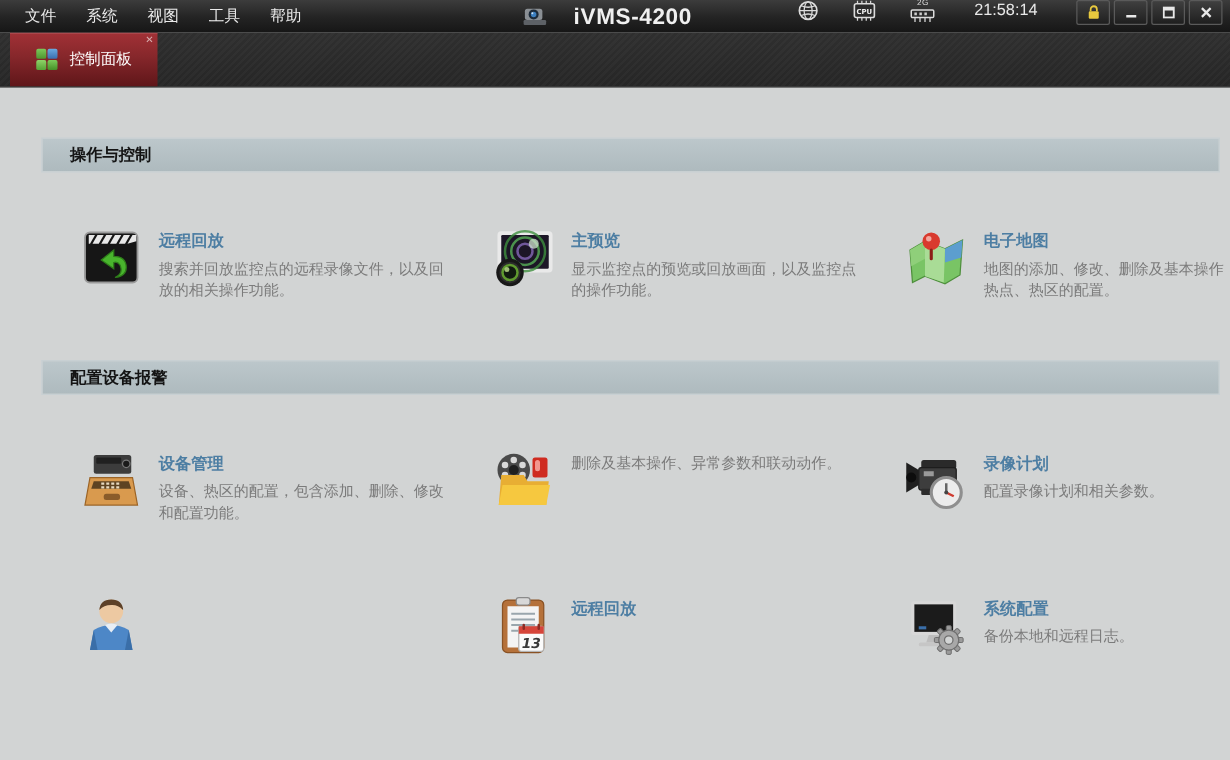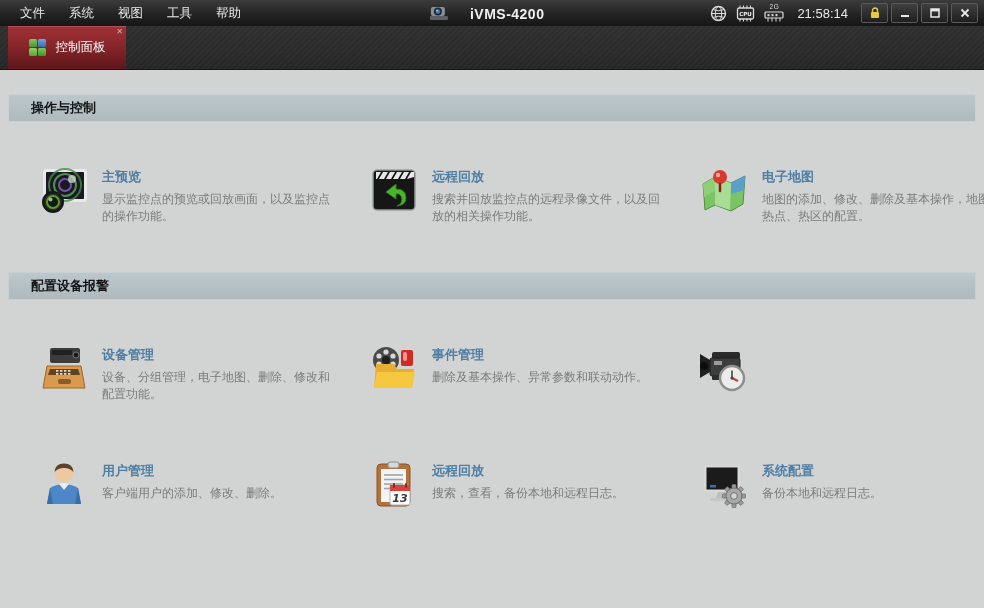--- a/index.html
+++ b/index.html
@@ -15,26 +15,26 @@
     height:26px; display:flex; align-items:center;
     background:linear-gradient(#3c3c3c,#232323 55%,#161616);
     color:#e6e6e6; position:relative; z-index:5;
   }
   .menu { display:flex; align-items:center; padding-left:10px; gap:4px; }
   .menu-item {
     font-size:12.5px; padding:20px 10px; cursor:default; color:#eaeaea;
   }
   .app-title {
     position:absolute; left:50%; transform:translateX(-55%);
-    display:flex; align-items:flex-end; gap:20px; font-weight:bold;
-    font-size:14px; letter-spacing:.5px; color:#f0f0f0;
+    display:flex; align-items:center; gap:20px; font-weight:bold;
+    font-size:18px; letter-spacing:.5px; color:#f0f0f0;
   }
   .tb-right {
     position:absolute; right:6px; top:0; height:26px;
-    display:flex; align-items:center; gap:9px;
+    display:flex; align-items:flex-start; gap:27px;
   }
   .status-icon { display:flex; flex-direction:column; align-items:center; line-height:1; }
   .net-label { font-size:6.5px; color:#ddd; letter-spacing:.5px; }
   .clock { font-size:13px; color:#e8e8e8; margin:0 4px 0 4px; }
   .win-btns { display:flex; gap:3px; }
   .win-btn {
     width:27px; height:20px; border:1px solid #5a5a5a; border-radius:2px;
     background:linear-gradient(#3f3f3f,#1f1f1f);
     display:flex; align-items:center; justify-content:center; cursor:default;
   }
@@ -59,21 +59,21 @@
     position:absolute; top:1px; right:3px; font-size:8px; color:#d8b0b0; cursor:default;
   }
   .tab-grid { width:17px; height:17px; display:grid; grid-template-columns:8px 8px; grid-template-rows:8px 8px; gap:1px; }
   .tab-grid i { border-radius:1.5px; }
   .tg1 { background:linear-gradient(#7cc95a,#4e9630); }
   .tg2 { background:linear-gradient(#6aa9e0,#3a6fb0); }
   .tg3 { background:linear-gradient(#8fd368,#55a335); }
   .tg4 { background:linear-gradient(#7cc95a,#459028); }
 
   
-  .content { padding-top:24px; }
+  .content { padding-top:40px;margin-left:25px; }
   .section-header {
     margin:0 8px; height:28px;
     background:linear-gradient(#bcc7cb,#aebabe);
     border:1px solid #c8d0d3;
     display:flex; align-items:center;
     font-size:13px; font-weight:bold; color:#141414;
     padding-left:22px;
   }
   .items-grid {
     display:grid; grid-template-columns:330px 330px auto;
@@ -194,53 +194,53 @@
 
 <div class="content">
 
   <div class="section-header">
     <span>操作与控制</span>
   </div>
   <div class="items-grid">
 
     <div class="module">
       <svg class="mod-icon" viewBox="0 0 52 52">
+        <rect x="5" y="6" width="42" height="40" rx="4" fill="#161616" stroke="#9a9a9a" stroke-width="1.5"></rect>
+        <g fill="#e8e8e8">
+          <polygon points="8,8 13,8 9,15 8,15"></polygon>
+          <polygon points="15,8 20,8 16,15 11,15"></polygon>
+          <polygon points="22,8 27,8 23,15 18,15"></polygon>
+          <polygon points="29,8 34,8 30,15 25,15"></polygon>
+          <polygon points="36,8 41,8 37,15 32,15"></polygon>
+          <polygon points="43,8 46,8 46,13 39,15"></polygon>
+        </g>
+        <path d="M18 28 L28 20 L28 25 Q38 25 38 34 Q38 41 29 42 Q36 39 33 32 Q31 29 28 30 L28 35 Z" fill="#49b52d" stroke="#2e7d1a" stroke-width="1"></path>
+      </svg>
+      <div class="mod-text">
+        <div class="mod-title">远程回放</div>
+        <div class="mod-desc">搜索并回放监控点的远程录像文件，以及回放的相关操作功能。</div>
+      </div>
+    </div>
+
+    <div class="module">
+      <svg class="mod-icon" viewBox="0 0 52 52">
         <rect x="5" y="5" width="44" height="33" rx="3" fill="#e9e9e9"></rect>
         <rect x="8" y="8" width="38" height="27" rx="1" fill="#1c1626"></rect>
         <circle cx="27" cy="21" r="16" fill="none" stroke="#3f8f3f" stroke-width="2" opacity=".8"></circle>
         <circle cx="27" cy="21" r="11" fill="none" stroke="#58b058" stroke-width="2" opacity=".8"></circle>
         <circle cx="27" cy="21" r="6" fill="none" stroke="#7a5fa8" stroke-width="2" opacity=".9"></circle>
         <circle cx="34" cy="15" r="4" fill="#cfe3cf" opacity=".75"></circle>
         <circle cx="15" cy="38" r="11" fill="#181818"></circle>
         <circle cx="15" cy="38" r="8.5" fill="#2d2d2d"></circle>
         <circle cx="15" cy="38" r="6" fill="#101a10" stroke="#5f9a2f" stroke-width="2"></circle>
         <circle cx="12.5" cy="35.5" r="2" fill="#b9d98a" opacity=".85"></circle>
       </svg>
       <div class="mod-text">
         <div class="mod-title">主预览</div>
         <div class="mod-desc">显示监控点的预览或回放画面，以及监控点的操作功能。</div>
-      </div>
-    </div>
-
-    <div class="module">
-      <svg class="mod-icon" viewBox="0 0 52 52">
-        <rect x="5" y="6" width="42" height="40" rx="4" fill="#161616" stroke="#9a9a9a" stroke-width="1.5"></rect>
-        <g fill="#e8e8e8">
-          <polygon points="8,8 13,8 9,15 8,15"></polygon>
-          <polygon points="15,8 20,8 16,15 11,15"></polygon>
-          <polygon points="22,8 27,8 23,15 18,15"></polygon>
-          <polygon points="29,8 34,8 30,15 25,15"></polygon>
-          <polygon points="36,8 41,8 37,15 32,15"></polygon>
-          <polygon points="43,8 46,8 46,13 39,15"></polygon>
-        </g>
-        <path d="M18 28 L28 20 L28 25 Q38 25 38 34 Q38 41 29 42 Q36 39 33 32 Q31 29 28 30 L28 35 Z" fill="#49b52d" stroke="#2e7d1a" stroke-width="1"></path>
-      </svg>
-      <div class="mod-text">
-        <div class="mod-title">远程回放</div>
-        <div class="mod-desc">搜索并回放监控点的远程录像文件，以及回放的相关操作功能。</div>
       </div>
     </div>
 
     <div class="module">
       <svg class="mod-icon" viewBox="0 0 52 52">
         <polygon points="5,20 17,13 33,19 47,12 45,40 33,47 17,41 7,46" fill="#79c465" stroke="#4e8f3c" stroke-width="1"></polygon>
         <polygon points="17,13 33,19 32,46 17,41" fill="#a9dc96"></polygon>
         <polygon points="33,19 47,12 46,26 33,30" fill="#5c9ecf"></polygon>
         <polygon points="5,20 17,13 17,27 6,33" fill="#8fcf7a"></polygon>
         <circle cx="22" cy="13" r="7" fill="#d93a2e"></circle>
@@ -273,21 +273,21 @@
             <rect x="30" y="28" width="2.4" height="1.8"></rect>
           <rect x="18" y="31" width="2.4" height="1.8"></rect>
             <rect x="22" y="31" width="2.4" height="1.8"></rect>
             <rect x="26" y="31" width="2.4" height="1.8"></rect>
             <rect x="30" y="31" width="2.4" height="1.8"></rect>
         </g>
         <rect x="20" y="37" width="13" height="5" rx="2" fill="#8a5c2a"></rect>
       </svg>
       <div class="mod-text">
         <div class="mod-title">设备管理</div>
-        <div class="mod-desc">设备、分组管理，电子地图、删除、修改和配置功能。</div>
+        <div class="mod-desc">设备、热区的配置，包含添加、删除、修改和配置功能。</div>
       </div>
     </div>
 
     <div class="module">
       <svg class="mod-icon" viewBox="0 0 52 52">
         <circle cx="18" cy="18" r="13" fill="#4a4a4a"></circle>
         <circle cx="18" cy="18" r="4" fill="#1f1f1f"></circle>
         <g fill="#d8d8d8">
           <circle cx="18" cy="10" r="2.6"></circle>
             <circle cx="25" cy="14" r="2.6"></circle>
@@ -295,53 +295,52 @@
           <circle cx="18" cy="26" r="2.6"></circle>
             <circle cx="11" cy="22" r="2.6"></circle>
             <circle cx="11" cy="14" r="2.6"></circle>
         </g>
         <rect x="33" y="8" width="12" height="16" rx="2" fill="#cf2b20"></rect>
         <rect x="35" y="10" width="4" height="9" rx="2" fill="#f2968e"></rect>
         <path d="M8 22 L26 22 L29 27 L46 27 L44 46 L6 46 Z" fill="#e8ae33"></path>
         <path d="M9 30 L47 30 L44 46 L6 46 Z" fill="#f6c83f"></path>
       </svg>
       <div class="mod-text">
-        <div class="mod-title">事件管理</div>
         <div class="mod-desc">删除及基本操作、异常参数和联动动作。</div>
       </div>
     </div>
 
     <div class="module">
       <svg class="mod-icon" viewBox="0 0 52 52">
         <rect x="14" y="10" width="28" height="7" rx="2" fill="#2a2a2a"></rect>
         <rect x="12" y="16" width="30" height="18" rx="2" fill="#3d3d3d" stroke="#1d1d1d" stroke-width="1"></rect>
         <polygon points="12,18 2,12 2,36 12,30" fill="#1f1f1f"></polygon>
         <circle cx="6" cy="24" r="4" fill="#0d0d0d"></circle>
         <rect x="16" y="19" width="8" height="4" fill="#9a9a9a"></rect>
         <rect x="14" y="33" width="22" height="5" rx="1" fill="#2c2c2c"></rect>
         <circle cx="34" cy="36" r="12" fill="#ececec" stroke="#8f8f8f" stroke-width="2.5"></circle>
         <line x1="34" y1="36" x2="34" y2="28.5" stroke="#666" stroke-width="2"></line>
         <line x1="34" y1="36" x2="40" y2="39" stroke="#cf3b30" stroke-width="2"></line>
         <circle cx="34" cy="36" r="1.6" fill="#444"></circle>
       </svg>
+      <div class="mod-text">
+        <div class="mod-title">录像计划</div>
+        <div class="mod-desc">配置录像计划和相关参数。</div>
+      </div>
     </div>
 
     <div class="module">
       <svg class="mod-icon" viewBox="0 0 52 52">
         <circle cx="26" cy="15" r="9.5" fill="#edc9a2"></circle>
         <path d="M16.5 14 Q17 5.5 26 5.5 Q35 5.5 35.5 14 Q31 9.5 26 10 Q20 10 16.5 14 Z" fill="#5d4128"></path>
         <path d="M12 30 Q26 22 40 30 L43 46 L9 46 Z" fill="#4d87c7"></path>
         <path d="M21 26 L26 32 L31 26 Q26 23.5 21 26 Z" fill="#e8eef5"></path>
         <path d="M12 30 L15 46 L9 46 Z" fill="#3a6ea8"></path>
         <path d="M40 30 L37 46 L43 46 Z" fill="#3a6ea8"></path>
       </svg>
-      <div class="mod-text">
-        <div class="mod-title">用户管理</div>
-        <div class="mod-desc">客户端用户的添加、修改、删除。</div>
-      </div>
     </div>
 
     <div class="module">
       <svg class="mod-icon" viewBox="0 0 52 52">
         <rect x="9" y="6" width="33" height="42" rx="4" fill="#b5713a" stroke="#8a5224" stroke-width="1"></rect>
         <rect x="13" y="11" width="25" height="33" fill="#f4f4f4"></rect>
         <g stroke="#9aa6ad" stroke-width="1.6">
           <line x1="16" y1="17" x2="35" y2="17"></line>
           <line x1="16" y1="21.5" x2="35" y2="21.5"></line>
           <line x1="16" y1="26" x2="35" y2="26"></line>
@@ -349,21 +348,20 @@
         </g>
         <rect x="20" y="4" width="11" height="6" rx="2" fill="#d8d8d8" stroke="#8a8a8a" stroke-width="1"></rect>
         <rect x="22" y="27" width="20" height="20" rx="2" fill="#fbfbfb" stroke="#b4b4b4" stroke-width="1"></rect>
         <rect x="22" y="27" width="20" height="6" fill="#d6453a"></rect>
         <rect x="25" y="25" width="2" height="5" rx="1" fill="#8c2b23"></rect>
         <rect x="37" y="25" width="2" height="5" rx="1" fill="#8c2b23"></rect>
         <text x="32" y="44" font-size="11" font-weight="bold" fill="#3a3a3a" text-anchor="middle" font-family="'DejaVu Sans',sans-serif" font-style="italic">13</text>
       </svg>
       <div class="mod-text">
         <div class="mod-title">远程回放</div>
-        <div class="mod-desc">搜索，查看，备份本地和远程日志。</div>
       </div>
     </div>
 
     <div class="module">
       <svg class="mod-icon" viewBox="0 0 52 52">
         <rect x="6" y="7" width="36" height="27" rx="2" fill="#d8d8d8"></rect>
         <rect x="8.5" y="9.5" width="31" height="22" fill="#1b1b1b"></rect>
         <rect x="12" y="27" width="6" height="2.5" fill="#3a6ea8"></rect>
         <polygon points="20,34 28,34 30,40 18,40" fill="#bdbdbd"></polygon>
         <rect x="12" y="40" width="24" height="3" rx="1.5" fill="#c6c6c6"></rect>

